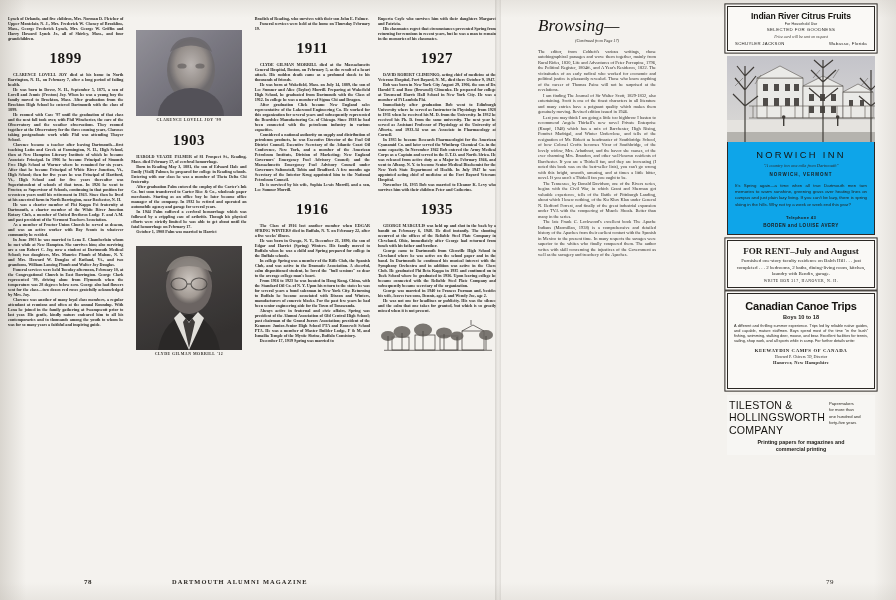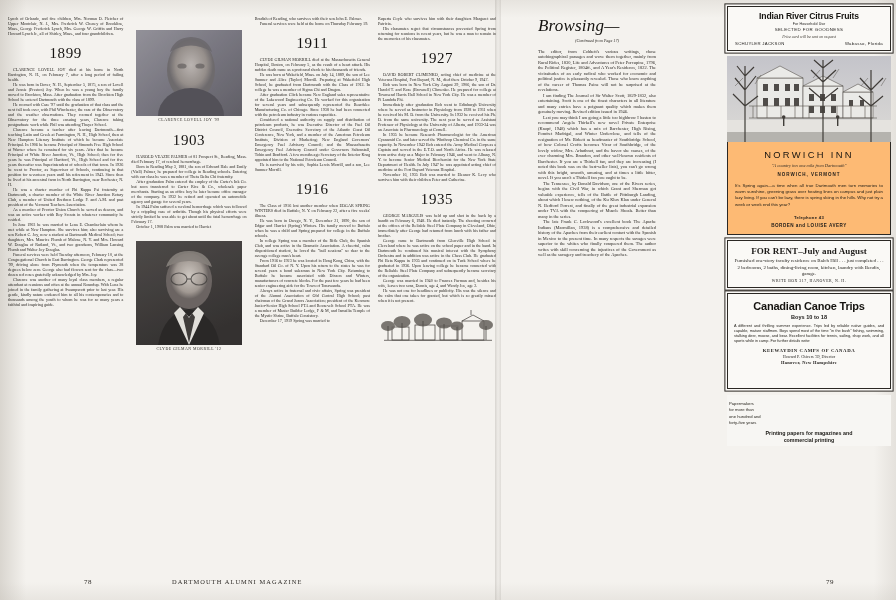--- a/index.html
+++ b/index.html
@@ -16,21 +16,21 @@
     position:absolute;inset:0;
     background:
       linear-gradient(90deg,rgba(195,190,182,.55) 0px,rgba(245,243,239,0) 26px),
       linear-gradient(270deg,rgba(200,195,188,.35) 0px,rgba(245,243,239,0) 22px),
       linear-gradient(180deg,rgba(205,200,193,.35) 0px,rgba(245,243,239,0) 18px),
       linear-gradient(0deg,rgba(205,200,193,.30) 0px,rgba(245,243,239,0) 18px),
       #f4f2ee;
   }
   .spread{position:absolute;inset:0;display:flex;}
   .page{position:relative;height:600px;}
-  .page-left{width:496px;}
+  .page-left{width:496px;font-weight:bold;}
   .page-right{width:400px;}
   .gutter{
     position:absolute;top:0;bottom:0;left:495px;width:6px;
     background:linear-gradient(90deg,rgba(150,145,138,.30),rgba(150,145,138,.06),rgba(150,145,138,.22));
   }
 
   
   .cols{position:absolute;top:16px;bottom:40px;left:0;right:0;display:flex;}
   .col{
     width:118px;margin-left:8px;
@@ -91,32 +91,32 @@
   }
   .folio-l{left:84px;margin-top:35px;}
   .folio-r{left:330px;}
   .runhead{
     position:absolute;bottom:15px;
     font-size:6.4px;letter-spacing:1.1px;color:#2b2824;
   }
   .runhead-center{left:172px;}
 
   
-  .adcol{position:absolute;top:6px;left:727px;width:164px;}
+  .adcol{position:absolute;top:6px;left:727px;width:148px;}
   .ad{margin-bottom:5px;background:#f7f6f3;}
   .ad-box{border:1.1px solid #2b2824;padding:3px 5px;background:#faf9f6;}
   .ad-box.double{box-shadow:0 0 0 1.6px #faf9f6, 0 0 0 2.6px #2b2824;}
   .citrus-title{font-family:"Liberation Sans",sans-serif;font-weight:bold;font-size:8.6px;letter-spacing:-.1px;color:#15130f;text-align:center;margin:1px 0 1px;}
   .citrus-sub{font-family:"Liberation Sans",sans-serif;font-size:3.6px;text-align:center;letter-spacing:.1px;margin:0;}
   .citrus-sel{font-family:"Liberation Sans",sans-serif;font-size:4.4px;text-align:center;letter-spacing:.4px;margin:1px 0 0;}
   .citrus-price{font-family:"Liberation Serif",serif;font-style:italic;font-size:4px;text-align:center;margin:1.5px 0 2px;color:#3a362f;}
   .citrus-foot{display:flex;justify-content:space-between;font-family:"Liberation Sans",sans-serif;font-size:4.3px;letter-spacing:.3px;padding:0 2px 1px;}
 
   .inn-photo{width:100%;height:86px;display:block;position:relative;overflow:hidden;background:#cfcdc9;}
-  .inn-box{border:1.1px solid #2b2824;border-top:0;padding:5px 7px 6px;background:#fdba74;}
+  .inn-box{border:1.1px solid #2b2824;border-top:0;padding:5px 7px 6px;background:#0ea5e9;}
   .inn-name{font-family:"Liberation Sans",sans-serif;font-size:9.4px;letter-spacing:2.3px;text-align:center;margin:2px 0 3px;color:#15130f;}
   .inn-slogan{font-style:italic;font-size:4.5px;text-align:center;line-height:6px;margin:0 0 3px;color:#2e2b26;}
   .inn-town{font-family:"Liberation Sans",sans-serif;font-size:4.5px;letter-spacing:1px;text-align:center;margin:0 0 6px;font-weight:bold;}
   .inn-body{font-family:"Liberation Sans",sans-serif;font-size:4.35px;line-height:6.4px;text-align:justify;margin:0 0 7px;color:#242118;}
   .inn-tel{font-family:"Liberation Sans",sans-serif;font-size:4.2px;text-align:center;font-weight:bold;margin:0 0 3px;letter-spacing:.3px;}
   .inn-hosts{font-family:"Liberation Sans",sans-serif;font-size:4.6px;text-align:center;font-weight:bold;letter-spacing:.5px;margin:0;}
 
   .rent-title{font-family:"Liberation Serif",serif;font-weight:bold;font-size:9px;text-align:center;margin:1px 0 2px;letter-spacing:.1px;}
   .rent-body{font-size:5px;line-height:6.4px;text-align:center;margin:0 0 2px;color:#201e1a;}
   .rent-write{font-size:3.9px;text-align:center;letter-spacing:.5px;margin:0;text-transform:uppercase;}
@@ -426,20 +426,25 @@
           <div class="canoe-sub">Boys 10 to 18</div>
           <div class="canoe-body">A different and thrilling summer experience. Trips led by reliable native guides, and capable, mature staffmen. Boys spend most of the time "in the bush" fishing, swimming, stalking deer, moose, and bear. Excellent facilities for tennis, sailing, shop work, and all sports while in camp. For further details write:</div>
           <div class="canoe-camp">KEEWAYDIN CAMPS OF CANADA</div>
           <div class="canoe-dir">Howard P. Chivers '39, Director</div>
           <div class="canoe-place">Hanover, New Hampshire</div>
         </div>
       </div>
 
       <div class="ad til" style="margin-top:6px;">
         <div class="til-row">
+          <div>
+            <div class="til-name">TILESTON &amp;</div>
+            <div class="til-name">HOLLINGSWORTH</div>
+            <div class="til-name">COMPANY</div>
+          </div>
           <div class="til-side">
             <div>Papermakers</div>
             <div>for more than</div>
             <div>one hundred and</div>
             <div>forty-five years</div>
           </div>
         </div>
         <div class="til-foot">
           <div>Printing papers for magazines and</div>
           <div>commercial printing</div>

